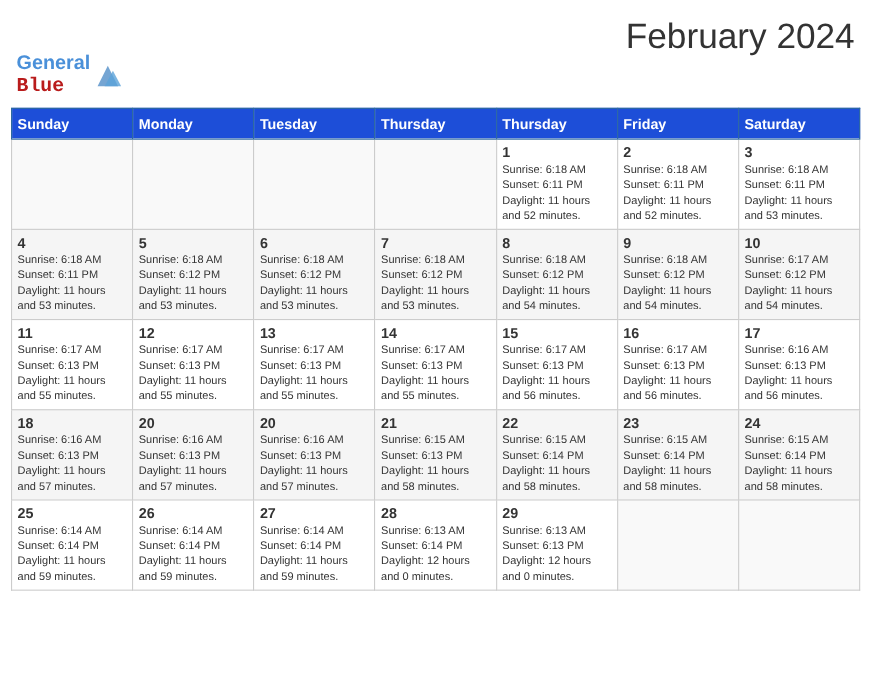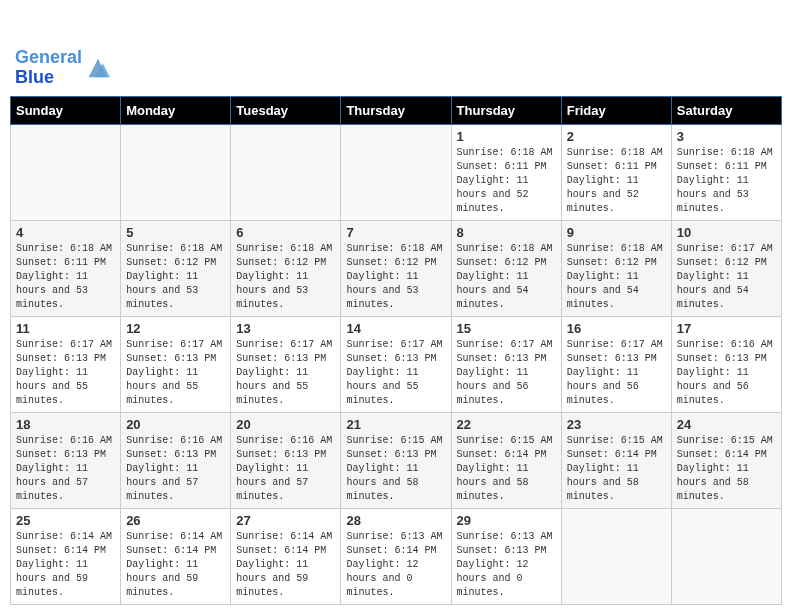--- a/index.html
+++ b/index.html
@@ -46,21 +46,21 @@
     .subtitle {
       font-size: 14px;
       color: #555;
     }
     .calendar {
       width: 100%;
       border-collapse: collapse;
       border: 1px solid #ccc;
     }
     .calendar th {
-      background-color: #000000;
+      background-color: #1d4ed8;
       color: white;
       font-size: 13px;
       font-weight: bold;
       padding: 6px 5px;
       text-align: left;
       border: 1px solid #2e6aa0;
     }
     .calendar td {
       vertical-align: top;
       width: calc(100% / 7);
@@ -77,48 +77,48 @@
     .day-num {
       font-size: 13px;
       font-weight: bold;
       display: block;
       margin-bottom: 2px;
     }
     .day-info {
       font-size: 10px;
       line-height: 1.4;
       color: #333;
-      font-family: Liberation Mono, monospace;
     }
     .calendar tr:nth-child(even) td {
       background: #f5f5f5;
     }
     .calendar tr:nth-child(even) td.empty {
       background: #efefef;
     }
   </style>
 </head>
 <body>
 
 <div class="header">
   <div class="logo">
     <div>
       <div style="display:flex;align-items:center;margin-top:33px;">
         <div class="logo-text">
           <span>General</span><br>
-          <span style="color:#1d4ed8;">Blue</span>
+          <span style="color:#b91c1c;font-family:Liberation Mono, monospace;">Blue</span>
         </div>
         <svg class="logo-icon" viewBox="0 0 30 30" xmlns="http://www.w3.org/2000/svg">
           <polygon points="5,25 15,5 25,25" fill="#3a7fc1" opacity="0.7"></polygon>
           <polygon points="12,25 20,10 28,25" fill="#5ba3d9" opacity="0.8"></polygon>
         </svg>
       </div>
     </div>
   </div>
   <div class="title-area">
+    <div class="month-title">February 2024</div>
   </div>
 </div>
 
 <table class="calendar">
   <thead>
     <tr>
     <th>Sunday</th>
         <th>Monday</th>
         <th>Tuesday</th>
         <th>Thursday</th>

